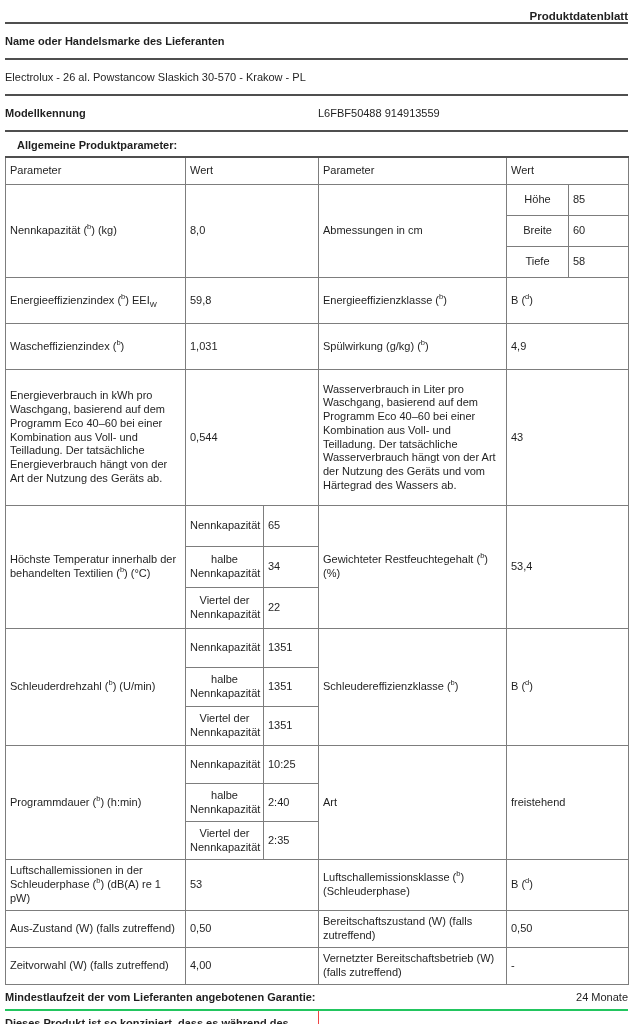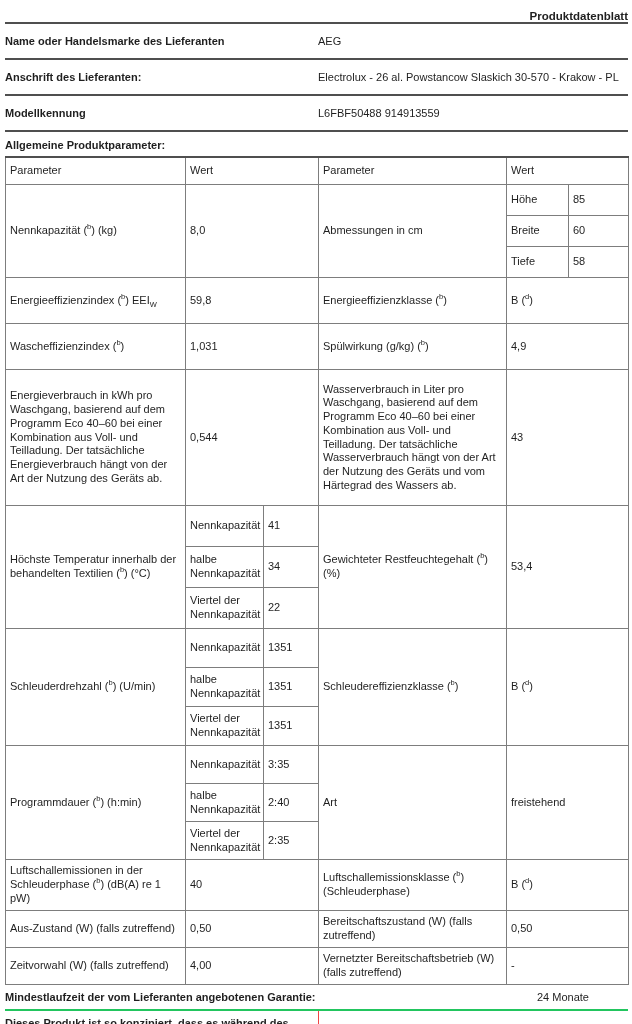--- a/index.html
+++ b/index.html
@@ -6,65 +6,63 @@
   body{
     width:632px;height:1024px;background:#ffffff;
     font-family:"Liberation Sans",sans-serif;
     font-size:11px;color:#1f1f1f;
   }
   .page{padding:6px 4px 0 5px;width:623px;}
   .doc-title{text-align:right;font-weight:bold;font-size:11.5px;padding:4px 0 0 0;border-bottom:2px solid #4f4f4f;}
   .top-row{display:flex;align-items:center;border-bottom:2px solid #4f4f4f;padding:11px 0;}
   .top-row .t-label{flex:0 0 313px;font-weight:bold;}
   .top-row .t-value{flex:1;}
-  .section-heading{font-weight:bold;padding:7px 0 5px 0;}
+  .section-heading{font-weight:bold;padding:7px 0 5px 0;margin-left:12px;}
 
   table.params{border-collapse:collapse;table-layout:fixed;width:623px;border-top:2px solid #4f4f4f;padding-left:27px;}
   table.params td{
     border:1px solid #7d7d7d;
     vertical-align:middle;line-height:1.25;
     padding:2px 4px;overflow:hidden;
   }
   td.lab{text-align:left;padding:3px 5px;}
   td.ctr{text-align:left;}
-  td.subl{padding:2px 2px;}
+  td.subl{text-align:center;padding:2px 2px;}
   td.bb2{border-bottom:2px solid #4f4f4f;}
   tr.rh22 td{height:22px;}
   tr.rh26 td{height:26px;}
   tr.rh41 td{height:41px;}
   tr.rh131 td{height:131px;}
   tr.rh36 td{height:36px;}
   tr.rh34 td{height:34px;}
   tr.rh33 td{height:33px;}
   tr.rh46 td{height:46px;}
   tr.rh32 td{height:32px;}
   sup{font-size:7.5px;line-height:0;}
   sub{font-size:7.5px;line-height:0;}
 
   .warranty-row{display:flex;align-items:center;border-bottom:2px solid #22c55e;padding:6px 0;}
   .warranty-row .w-label{flex:1;font-weight:bold;}
-  .warranty-row .w-value{flex:0 0 130px;text-align:center;}
+  .warranty-row .w-value{flex:0 0 130px;text-align:right;}
   .silver-row{display:flex;align-items:stretch;border-bottom:2px solid #4f4f4f;}
   .silver-row .s-label{flex:0 0 306px;font-weight:bold;padding:6px 7px 6px 0;}
   .silver-row .s-value{flex:1;border-left:1px solid #ef4444;font-weight:normal;display:flex;align-items:center;padding-left:6px;}
   .additional-row{display:flex;align-items:center;padding:8px 0 2px 0;}
 </style>
 </head>
 <body>
 
 <div class="page">
 
   <div class="doc-title">Produktdatenblatt</div>
 
   <div class="top-row">
     <div class="t-label">Name oder Handelsmarke des Lieferanten</div>
-    <div class="t-value">AEG</div>
   </div>
   <div class="top-row">
-    <div class="t-label">Anschrift des Lieferanten:</div>
     <div class="t-value">Electrolux - 26 al. Powstancow Slaskich 30-570 - Krakow - PL</div>
   </div>
   <div class="top-row">
     <div class="t-label">Modellkennung</div>
     <div class="t-value">L6FBF50488 914913559</div>
   </div>
 
   <div class="section-heading">Allgemeine Produktparameter:</div>
 
   <table class="params">
@@ -118,21 +116,21 @@
     <tr class="rh131">
       <td class="lab bb2">Energieverbrauch in kWh pro Waschgang, basierend auf dem Programm Eco 40–60 bei einer Kombination aus Voll- und Teilladung. Der tatsächliche Energieverbrauch hängt von der Art der Nutzung des Geräts ab.</td>
       <td class="ctr bb2" colspan="2">0,544</td>
       <td class="lab bb2">Wasserverbrauch in Liter pro Waschgang, basierend auf dem Programm Eco 40–60 bei einer Kombination aus Voll- und Teilladung. Der tatsächliche Wasserverbrauch hängt von der Art der Nutzung des Geräts und vom Härtegrad des Wassers ab.</td>
       <td class="ctr bb2" colspan="2">43</td>
     </tr>
 
     <tr class="rh36">
       <td class="lab bb2" rowspan="3">Höchste Temperatur innerhalb der behandelten Textilien (<sup>b</sup>) (°C)</td>
       <td class="subl">Nennkapazität</td>
-      <td class="ctr">41</td>
+      <td class="ctr">65</td>
       <td class="lab bb2" rowspan="3">Gewichteter Restfeuchtegehalt (<sup>b</sup>) (%)</td>
       <td class="ctr bb2" rowspan="3" colspan="2">53,4</td>
     </tr>
     <tr class="rh36">
       <td class="subl">halbe Nennkapazität</td>
       <td class="ctr">34</td>
     </tr>
     <tr class="rh36">
       <td class="subl bb2">Viertel der Nennkapazität</td>
       <td class="ctr bb2">22</td>
@@ -150,36 +148,36 @@
       <td class="ctr">1351</td>
     </tr>
     <tr class="rh34">
       <td class="subl bb2">Viertel der Nennkapazität</td>
       <td class="ctr bb2">1351</td>
     </tr>
 
     <tr class="rh33">
       <td class="lab bb2" rowspan="3">Programmdauer (<sup>b</sup>) (h:min)</td>
       <td class="subl">Nennkapazität</td>
-      <td class="ctr">3:35</td>
+      <td class="ctr">10:25</td>
       <td class="lab bb2" rowspan="3">Art</td>
       <td class="ctr bb2" rowspan="3" colspan="2">freistehend</td>
     </tr>
     <tr class="rh33">
       <td class="subl">halbe Nennkapazität</td>
       <td class="ctr">2:40</td>
     </tr>
     <tr class="rh33">
       <td class="subl bb2">Viertel der Nennkapazität</td>
       <td class="ctr bb2">2:35</td>
     </tr>
 
     <tr class="rh46">
       <td class="lab bb2">Luftschallemissionen in der Schleuderphase (<sup>b</sup>) (dB(A) re 1 pW)</td>
-      <td class="ctr bb2" colspan="2">40</td>
+      <td class="ctr bb2" colspan="2">53</td>
       <td class="lab bb2">Luftschallemissionsklasse (<sup>b</sup>) (Schleuderphase)</td>
       <td class="ctr bb2" colspan="2">B (<sup>d</sup>)</td>
     </tr>
 
     <tr class="rh32">
       <td class="lab bb2">Aus-Zustand (W) (falls zutreffend)</td>
       <td class="ctr bb2" colspan="2">0,50</td>
       <td class="lab bb2">Bereitschaftszustand (W) (falls zutreffend)</td>
       <td class="ctr bb2" colspan="2">0,50</td>
     </tr>

